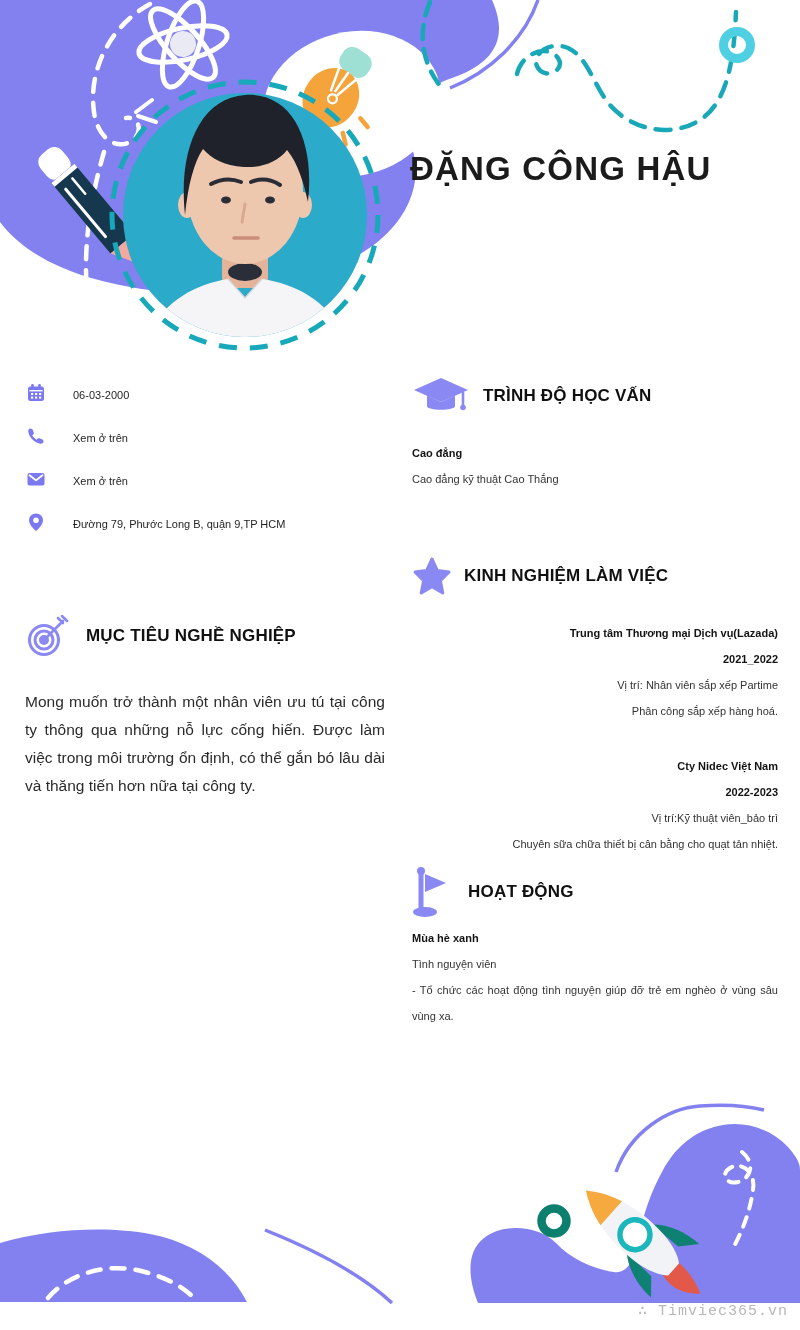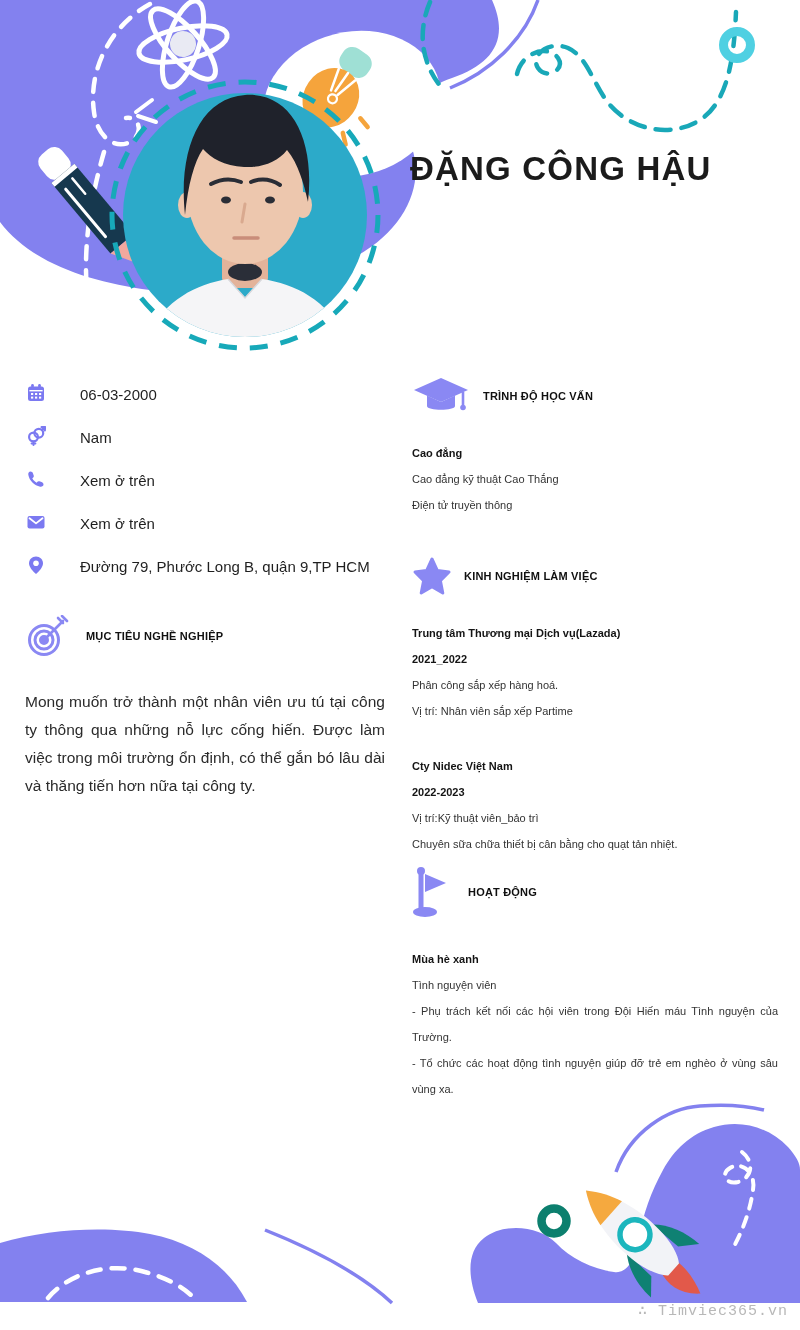--- a/index.html
+++ b/index.html
@@ -8,31 +8,31 @@
   .decor{position:absolute;left:0;top:0;width:800px;height:1330px;pointer-events:none;}
   .content{position:absolute;left:0;top:0;width:800px;height:1330px;}
 
   .name-block{position:absolute;left:410px;top:150px;width:370px;}
   .cv-name{font-size:33px;font-weight:bold;letter-spacing:1.2px;color:#1b1b1b;margin:0;}
   .cv-title{font-size:19px;color:#2d2d2d;margin-top:15px;letter-spacing:.3px;}
 
   .contact{position:absolute;left:26px;top:382px;width:352px;}
   .c-row{display:flex;align-items:flex-start;margin-bottom:17px;}
   .c-row svg{flex:0 0 20px;margin-top:1px;}
-  .c-val{margin-left:34px;font-size:15px;color:#1f1f1f;line-height:26px;}
+  .c-val{margin-left:27px;font-size:11px;color:#1f1f1f;line-height:26px;}
 
   .sec-head{display:flex;align-items:center;}
-  .sec-title{font-size:11px;font-weight:bold;color:#101010;letter-spacing:.2px;}
+  .sec-title{font-size:17px;font-weight:bold;color:#101010;letter-spacing:.2px;}
 
   .objective{position:absolute;left:25px;top:615px;width:360px;}
   .objective .sec-title{margin-left:17px;}
   .obj-text{margin-top:31px;font-size:15.5px;line-height:28px;color:#2b2b2b;text-align:justify;}
 
   .rcol-sec{position:absolute;left:412px;width:366px;}
-  .sec-edu{top:376px;} .sec-exp{top:556px;} .sec-act{top:866px;}
+  .sec-edu{top:376px;} .sec-exp{top:556px;text-align:right;} .sec-act{top:866px;}
   .sec-edu .sec-title{margin-left:13px;}
   .sec-exp .sec-title{margin-left:12px;}
   .sec-act .sec-title{margin-left:20px;}
   .sec-body{margin-top:24px;font-size:11px;line-height:26px;color:#333;}
   .b{font-weight:bold;color:#141414;}
   .job{margin-bottom:29px;}
   .just{text-align:justify;}
 
   .watermark{position:absolute;right:12px;top:1301px;font-family:Liberation Mono, monospace;
              font-size:15px;color:#b8b8b8;letter-spacing:1px;}
@@ -163,31 +163,20 @@
               <rect x="13" y="10" width="2.2" height="2"></rect>
               <rect x="5" y="13.6" width="2.2" height="2"></rect>
               <rect x="9" y="13.6" width="2.2" height="2"></rect>
               <rect x="13" y="13.6" width="2.2" height="2"></rect>
             </g>
         </svg>
         <div class="c-val">06-03-2000</div>
       </div>
       <div class="c-row">
         <svg width="20" height="20" viewBox="0 0 20 20">
-          <g stroke="#7b79f1" stroke-width="2.2" fill="none" stroke-linecap="round">
-            <circle cx="7.5" cy="11" r="4.4"></circle>
-            <circle cx="12.8" cy="7.2" r="4.4"></circle>
-            <path d="M16,4 L19,1 M19,1 L15.6,1.2 M19,1 L18.8,4.4"></path>
-            <path d="M7.5,15.4 V19 M5.6,17.4 H9.4" stroke-width="2"></path>
-          </g>
-        </svg>
-        <div class="c-val">Nam</div>
-      </div>
-      <div class="c-row">
-        <svg width="20" height="20" viewBox="0 0 20 20">
           <path fill="#7b79f1" d="M4.5,2.5 C3,2.5 2,4 2.3,5.8 C3.2,11.5 8.5,16.8 14.2,17.7 C16,18 17.5,17 17.5,15.5 C17.5,14.3 16.8,13.4 15.6,13 L13.4,12.3 C12.5,12 11.7,12.3 11.2,13 L10.7,13.7 C8.7,12.7 7.3,11.3 6.3,9.3 L7,8.8 C7.7,8.3 8,7.4 7.7,6.6 L7,4.4 C6.6,3.2 5.7,2.5 4.5,2.5 Z"></path>
         </svg>
         <div class="c-val">Xem ở trên</div>
       </div>
       <div class="c-row">
         <svg width="20" height="20" viewBox="0 0 20 20">
           <rect x="1.5" y="4" width="17" height="12.5" rx="2" fill="#7b79f1"></rect>
           <path d="M3.5,6.2 L10,11.4 L16.5,6.2" fill="none" stroke="#ffffff" stroke-width="1.8" stroke-linecap="round" stroke-linejoin="round"></path>
         </svg>
         <div class="c-val">Xem ở trên</div>
@@ -226,60 +215,58 @@
           <polygon points="29,2 56,14 29,26 2,14" fill="#8a88f3"></polygon>
           <path d="M15,19.5 L15,30 C15,35 43,35 43,30 L43,19.5 L29,26 Z" fill="#8a88f3"></path>
           <line x1="51" y1="16" x2="51" y2="29" stroke="#8a88f3" stroke-width="2.6"></line>
           <circle cx="51" cy="31.5" r="2.8" fill="#8a88f3"></circle>
         </svg>
         <div class="sec-title">TRÌNH ĐỘ HỌC VẤN</div>
       </div>
       <div class="sec-body">
         <div class="b">Cao đẳng</div>
         <div>Cao đẳng kỹ thuật Cao Thắng</div>
-        <div>Điện tử truyền thông</div>
       </div>
     </div>
 
     <div class="rcol-sec sec-exp">
       <div class="sec-head">
         <svg width="40" height="40" viewBox="0 0 40 40">
           <polygon fill="#8a88f3" stroke="#8a88f3" stroke-width="3" stroke-linejoin="round" points="20,3 25.4,14.6 37,16 28.4,24.8 30.8,37 20,30.6 9.2,37 11.6,24.8 3,16 14.6,14.6"></polygon>
         </svg>
         <div class="sec-title">KINH NGHIỆM LÀM VIỆC</div>
       </div>
       <div class="sec-body">
         <div class="job">
           <div class="b">Trung tâm Thương mại Dịch vụ(Lazada)</div>
           <div class="b">2021_2022</div>
+          <div>Vị trí: Nhân viên sắp xếp Partime</div>
           <div>Phân công sắp xếp hàng hoá.</div>
-          <div>Vị trí: Nhân viên sắp xếp Partime</div>
         </div>
         <div class="job">
           <div class="b">Cty Nidec Việt Nam</div>
           <div class="b">2022-2023</div>
           <div>Vị trí:Kỹ thuật viên_bảo trì</div>
           <div>Chuyên sữa chữa thiết bị cân bằng cho quạt tản nhiệt.</div>
         </div>
       </div>
     </div>
 
     <div class="rcol-sec sec-act">
       <div class="sec-head">
         <svg width="36" height="52" viewBox="0 0 36 52">
           <circle cx="9" cy="5" r="4" fill="#8a88f3"></circle>
           <line x1="9" y1="7" x2="9" y2="42" stroke="#8a88f3" stroke-width="5" stroke-linecap="round"></line>
           <polygon points="13,8 34,17 13,26" fill="#8a88f3"></polygon>
           <ellipse cx="13" cy="46" rx="12" ry="5" fill="#8a88f3"></ellipse>
         </svg>
         <div class="sec-title">HOẠT ĐỘNG</div>
       </div>
-      <div class="sec-body" style="margin-top:28px;">
+      <div class="sec-body" style="margin-top:7px;">
         <div class="b">Mùa hè xanh</div>
         <div>Tình nguyện viên</div>
-        <div class="just">- Phụ trách kết nối các hội viên trong Đội Hiến máu Tình nguyện của Trường.</div>
         <div class="just">- Tổ chức các hoạt động tình nguyện giúp đỡ trẻ em nghèo ở vùng sâu vùng xa.</div>
       </div>
     </div>
 
     <div class="watermark">∴ Timviec365.vn</div>
   </div>
 </div>
 
 </body></html>

